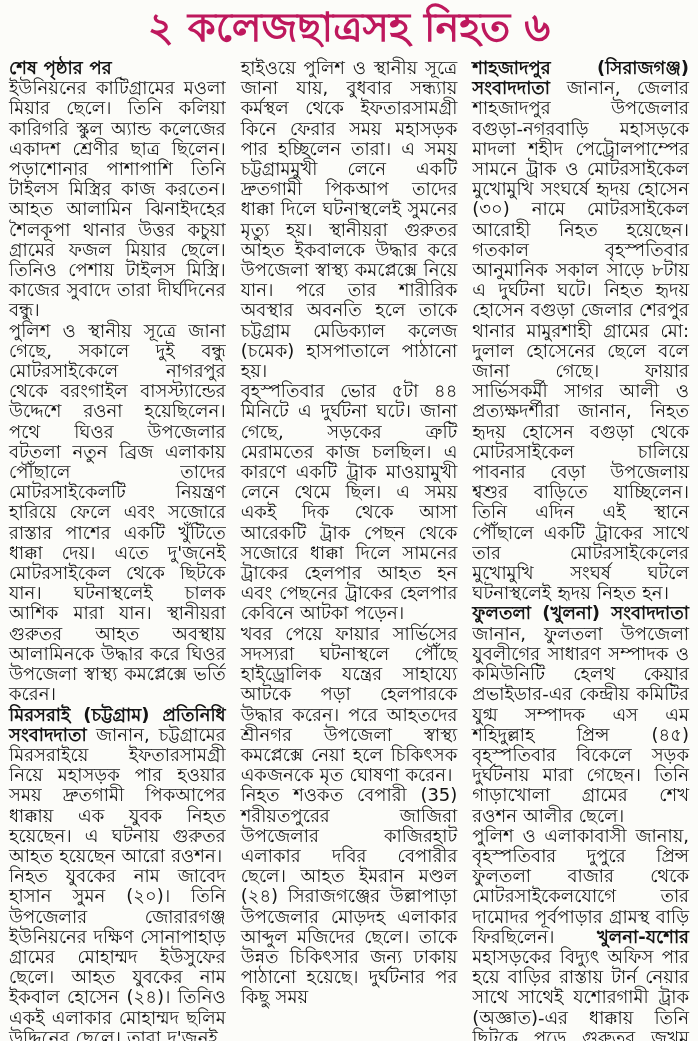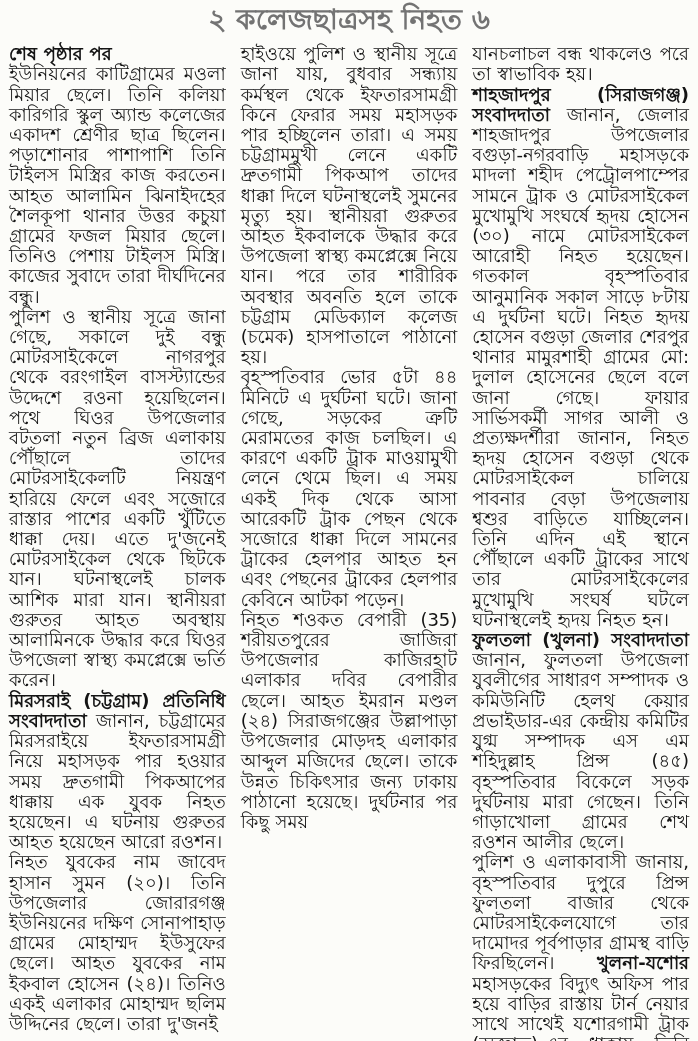--- a/index.html
+++ b/index.html
@@ -14,24 +14,24 @@
     font-family: "DejaVu Sans", "Liberation Sans", sans-serif;
     overflow: hidden;
   }
   .page {
     padding: 2px 9px 0 9px;
   }
   .headline {
     margin: 0;
     text-align: center;
     font-weight: 700;
-    font-size: 28px;
+    font-size: 40px;
     line-height: 1.15;
     padding: 2px 0 8px 0;
-    color: #737373;
+    color: #be185d;
   }
   .columns {
     display: flex;
     gap: 15px;
     align-items: flex-start;
   }
   .column {
     flex: 1 1 0;
     min-width: 0;
     text-align: justify;
@@ -55,22 +55,22 @@
       <div class="column">
         <p class="para"><strong>শেষ পৃষ্ঠার পর</strong></p>
         <p class="para"><span>ইউনিয়নের কাটিগ্রামের মওলা মিয়ার ছেলে। তিনি কলিয়া কারিগরি স্কুল অ্যান্ড কলেজের একাদশ শ্রেণীর ছাত্র ছিলেন। পড়াশোনার পাশাপাশি তিনি টাইলস মিস্ত্রির কাজ করতেন। আহত আলামিন ঝিনাইদহের শৈলকূপা থানার উত্তর কচুয়া গ্রামের ফজল মিয়ার ছেলে। তিনিও পেশায় টাইলস মিস্ত্রি। কাজের সুবাদে তারা দীর্ঘদিনের বন্ধু।</span></p>
         <p class="para"><span>পুলিশ ও স্থানীয় সূত্রে জানা গেছে, সকালে দুই বন্ধু মোটরসাইকেলে নাগরপুর থেকে বরংগাইল বাসস্ট্যান্ডের উদ্দেশে রওনা হয়েছিলেন। পথে ঘিওর উপজেলার বটতলা নতুন ব্রিজ এলাকায় পৌঁছালে তাদের মোটরসাইকেলটি নিয়ন্ত্রণ হারিয়ে ফেলে এবং সজোরে রাস্তার পাশের একটি খুঁটিতে ধাক্কা দেয়। এতে দু'জনেই মোটরসাইকেল থেকে ছিটকে যান। ঘটনাস্থলেই চালক আশিক মারা যান। স্থানীয়রা গুরুতর আহত অবস্থায় আলামিনকে উদ্ধার করে ঘিওর উপজেলা স্বাস্থ্য কমপ্লেক্সে ভর্তি করেন।</span></p>
         <p class="para"><strong>মিরসরাই (চট্টগ্রাম) প্রতিনিধি সংবাদদাতা</strong> <span>জানান, চট্টগ্রামের মিরসরাইয়ে ইফতারসামগ্রী নিয়ে মহাসড়ক পার হওয়ার সময় দ্রুতগামী পিকআপের ধাক্কায় এক যুবক নিহত হয়েছেন। এ ঘটনায় গুরুতর আহত হয়েছেন আরো রওশন।</span></p>
         <p class="para"><span>নিহত যুবকের নাম জাবেদ হাসান সুমন (২০)। তিনি উপজেলার জোরারগঞ্জ ইউনিয়নের দক্ষিণ সোনাপাহাড় গ্রামের মোহাম্মদ ইউসুফের ছেলে। আহত যুবকের নাম ইকবাল হোসেন (২৪)। তিনিও একই এলাকার মোহাম্মদ ছলিম উদ্দিনের ছেলে। তারা দু'জনই</span></p>
       </div>
       <div class="column">
         <p class="para"><span>হাইওয়ে পুলিশ ও স্থানীয় সূত্রে জানা যায়, বুধবার সন্ধ্যায় কর্মস্থল থেকে ইফতারসামগ্রী কিনে ফেরার সময় মহাসড়ক পার হচ্ছিলেন তারা। এ সময় চট্টগ্রামমুখী লেনে একটি দ্রুতগামী পিকআপ তাদের ধাক্কা দিলে ঘটনাস্থলেই সুমনের মৃত্যু হয়। স্থানীয়রা গুরুতর আহত ইকবালকে উদ্ধার করে উপজেলা স্বাস্থ্য কমপ্লেক্সে নিয়ে যান। পরে তার শারীরিক অবস্থার অবনতি হলে তাকে চট্টগ্রাম মেডিক্যাল কলেজ (চমেক) হাসপাতালে পাঠানো হয়।</span></p>
         <p class="para"><span>বৃহস্পতিবার ভোর ৫টা ৪৪ মিনিটে এ দুর্ঘটনা ঘটে। জানা গেছে, সড়কের ত্রুটি মেরামতের কাজ চলছিল। এ কারণে একটি ট্রাক মাওয়ামুখী লেনে থেমে ছিল। এ সময় একই দিক থেকে আসা আরেকটি ট্রাক পেছন থেকে সজোরে ধাক্কা দিলে সামনের ট্রাকের হেলপার আহত হন এবং পেছনের ট্রাকের হেলপার কেবিনে আটকা পড়েন।</span></p>
+        <p class="para"><span>খবর পেয়ে ফায়ার সার্ভিসের সদস্যরা ঘটনাস্থলে পৌঁছে হাইড্রোলিক যন্ত্রের সাহায্যে আটকে পড়া হেলপারকে উদ্ধার করেন। পরে আহতদের শ্রীনগর উপজেলা স্বাস্থ্য কমপ্লেক্সে নেয়া হলে চিকিৎসক একজনকে মৃত ঘোষণা করেন।</span></p>
         <p class="para"><span>নিহত শওকত বেপারী (35) শরীয়তপুরের জাজিরা উপজেলার কাজিরহাট এলাকার দবির বেপারীর ছেলে। আহত ইমরান মণ্ডল (২৪) সিরাজগঞ্জের উল্লাপাড়া উপজেলার মোড়দহ এলাকার আব্দুল মজিদের ছেলে। তাকে উন্নত চিকিৎসার জন্য ঢাকায় পাঠানো হয়েছে। দুর্ঘটনার পর কিছু সময়</span></p>
       </div>
       <div class="column">
-        <p class="para"><span>যানচলাচল বন্ধ থাকলেও পরে তা স্বাভাবিক হয়।</span></p>
         <p class="para"><strong>শাহজাদপুর (সিরাজগঞ্জ) সংবাদদাতা</strong> <span>জানান, জেলার শাহজাদপুর উপজেলার বগুড়া-নগরবাড়ি মহাসড়কে মাদলা শহীদ পেট্রোলপাম্পের সামনে ট্রাক ও মোটরসাইকেল মুখোমুখি সংঘর্ষে হৃদয় হোসেন (৩০) নামে মোটরসাইকেল আরোহী নিহত হয়েছেন। গতকাল বৃহস্পতিবার আনুমানিক সকাল সাড়ে ৮টায় এ দুর্ঘটনা ঘটে। নিহত হৃদয় হোসেন বগুড়া জেলার শেরপুর থানার মামুরশাহী গ্রামের মো: দুলাল হোসেনের ছেলে বলে জানা গেছে। ফায়ার সার্ভিসকর্মী সাগর আলী ও প্রত্যক্ষদর্শীরা জানান, নিহত হৃদয় হোসেন বগুড়া থেকে মোটরসাইকেল চালিয়ে পাবনার বেড়া উপজেলায় শ্বশুর বাড়িতে যাচ্ছিলেন। তিনি এদিন এই স্থানে পৌঁছালে একটি ট্রাকের সাথে তার মোটরসাইকেলের মুখোমুখি সংঘর্ষ ঘটলে ঘটনাস্থলেই হৃদয় নিহত হন।</span></p>
         <p class="para"><strong>ফুলতলা (খুলনা) সংবাদদাতা</strong> <span>জানান, ফুলতলা উপজেলা যুবলীগের সাধারণ সম্পাদক ও কমিউনিটি হেলথ কেয়ার প্রভাইডার-এর কেন্দ্রীয় কমিটির যুগ্ম সম্পাদক এস এম শহিদুল্লাহ প্রিন্স (৪৫) বৃহস্পতিবার বিকেলে সড়ক দুর্ঘটনায় মারা গেছেন। তিনি গাড়াখোলা গ্রামের শেখ রওশন আলীর ছেলে।</span></p>
         <p class="para"><span>পুলিশ ও এলাকাবাসী জানায়, বৃহস্পতিবার দুপুরে প্রিন্স ফুলতলা বাজার থেকে মোটরসাইকেলযোগে তার দামোদর পূর্বপাড়ার গ্রামস্থ বাড়ি ফিরছিলেন।</span> <strong>খুলনা-যশোর</strong> <span>মহাসড়কের বিদ্যুৎ অফিস পার হয়ে বাড়ির রাস্তায় টার্ন নেয়ার সাথে সাথেই যশোরগামী ট্রাক (অজ্ঞাত)-এর ধাক্কায় তিনি ছিটকে পড়ে গুরুতর জখম হন। এলাকাবাসী তাকে উদ্ধার করে দ্রুত খুলনার একটি বেসরকারি হাসপাতালে ভর্তি করে। বিকেল আনুমানিক ৪টার দিকে চিকিৎসাধীন অবস্থায় তার মৃত্যু ঘটে।</span></p>
       </div>
     </div>
 </div>
 
 </body></html>

